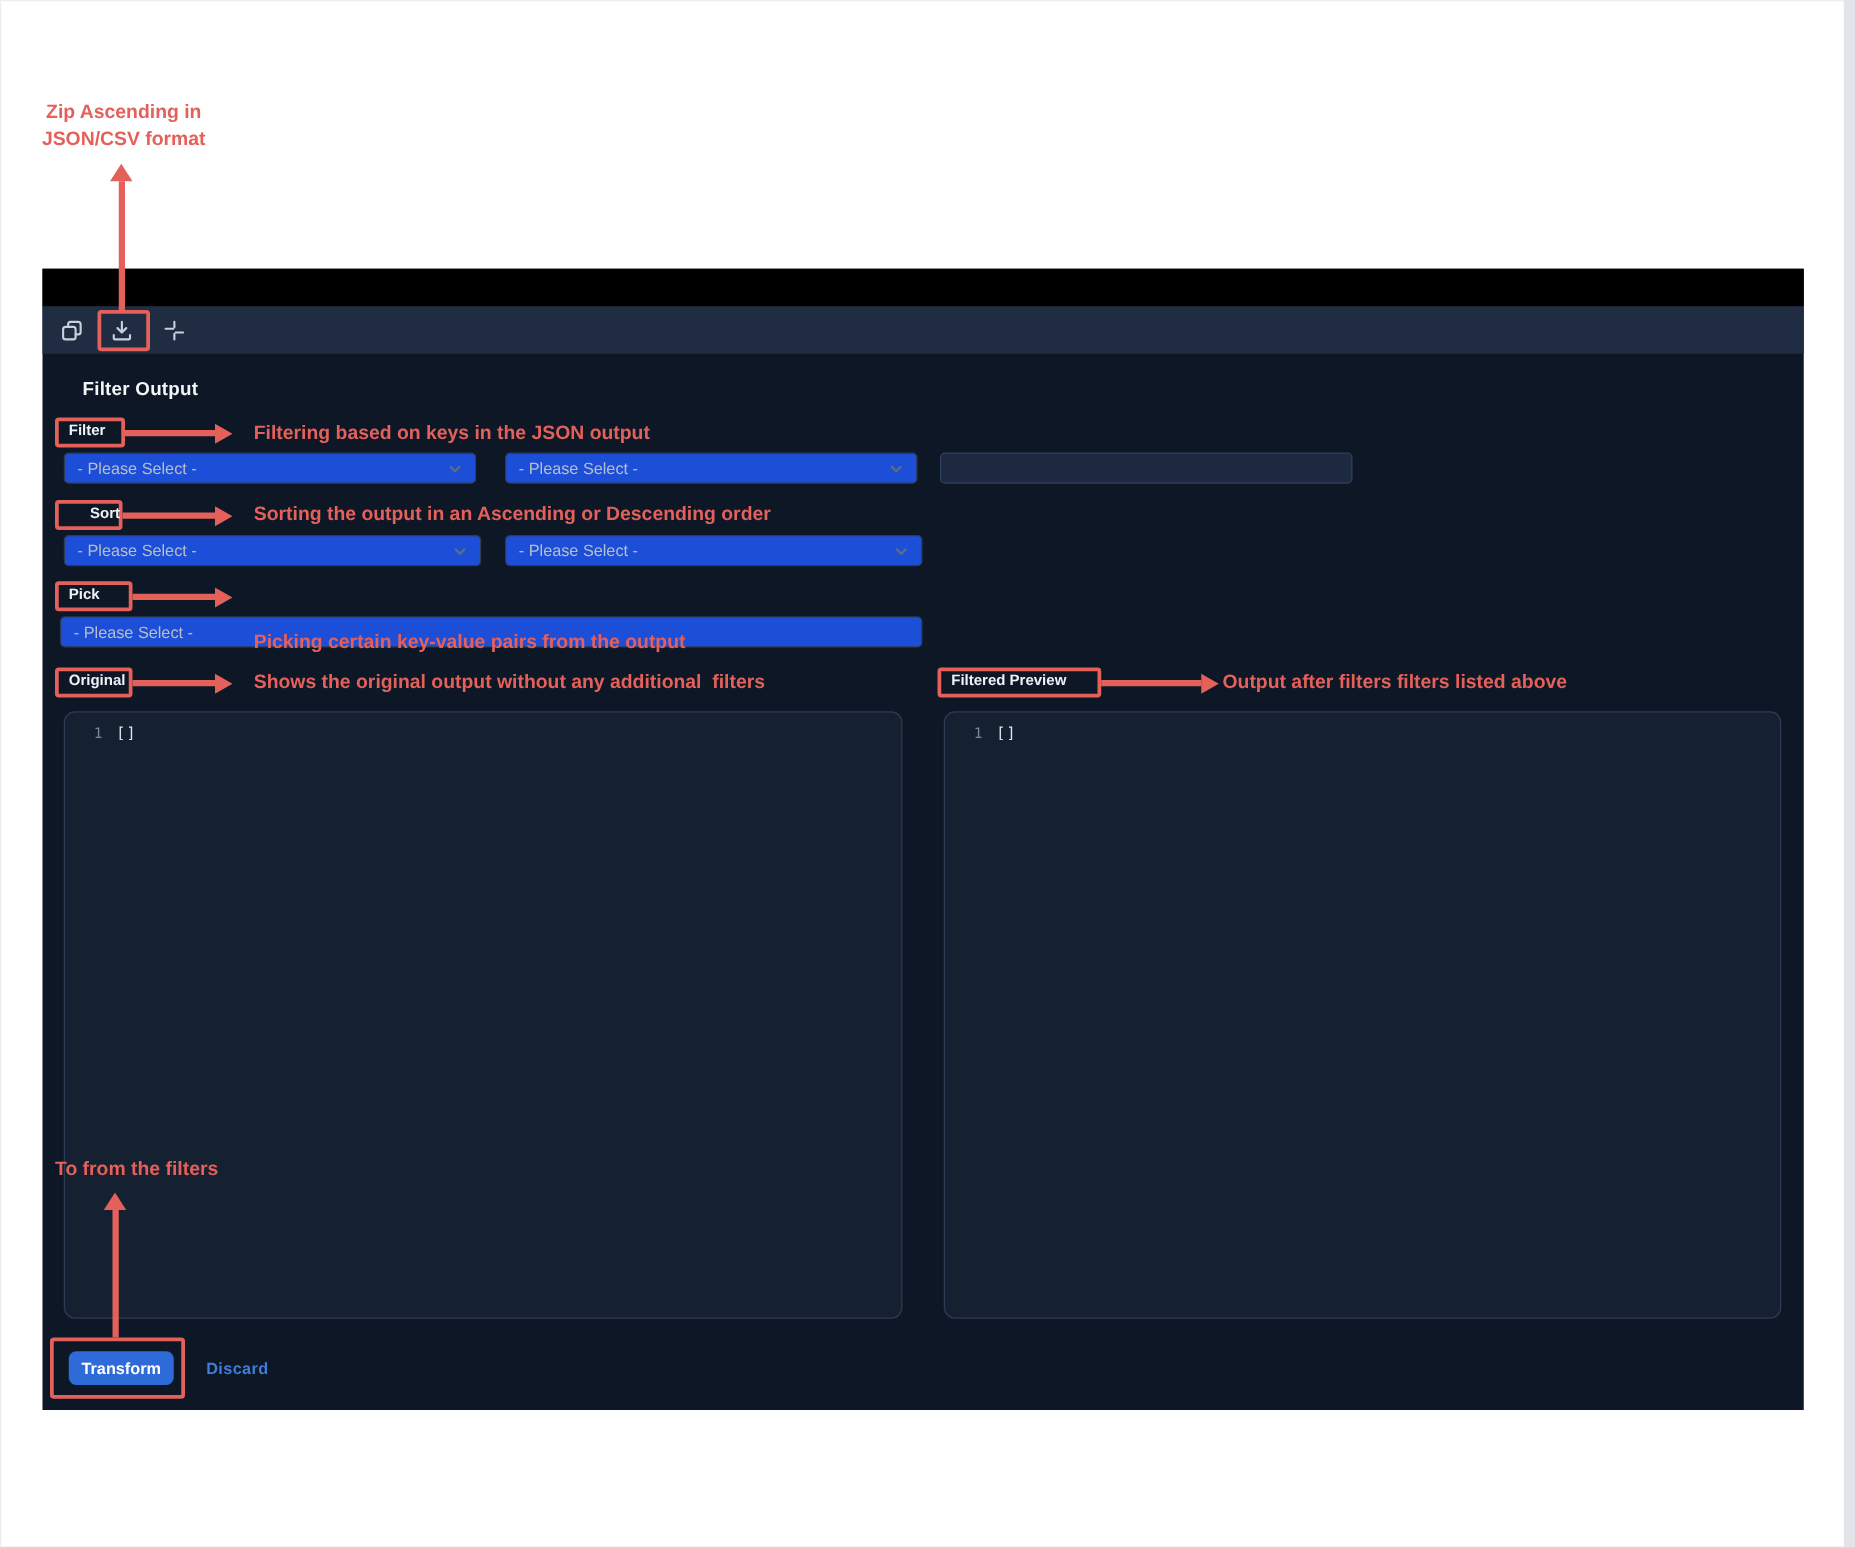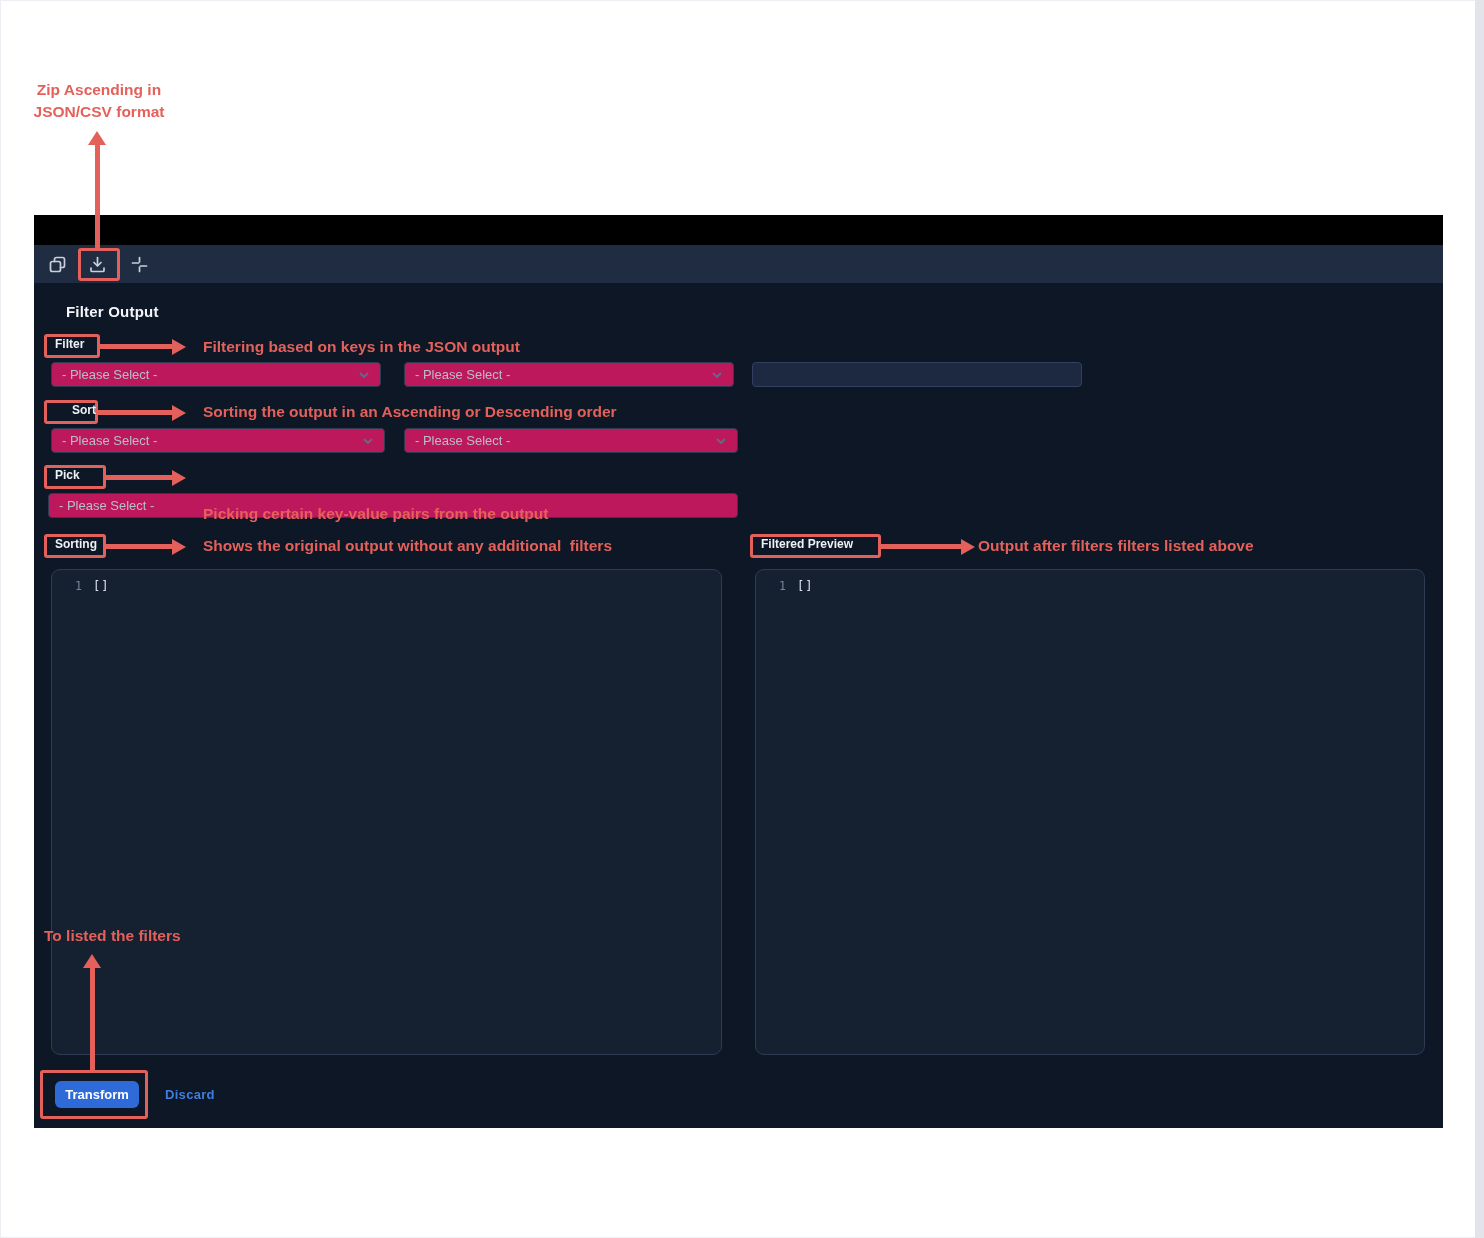--- a/index.html
+++ b/index.html
@@ -23,21 +23,21 @@
   .blackbar { position:absolute; left:0; top:0; width:100%; height:30px; background:#000000; }
   .toolbar  { position:absolute; left:0; top:30px; width:100%; height:38px; background:#1f2c42; }
   .tool-icon { position:absolute; top:10px; width:19px; height:19px; cursor:pointer; }
   .tool-icon svg { width:19px; height:19px; stroke:#c9d0db; fill:none; stroke-width:1.7; stroke-linecap:round; stroke-linejoin:round; }
 
   .heading { position:absolute; left:32px; top:88px; font-size:15px; font-weight:700; color:#f3f5f8; letter-spacing:.2px; }
 
   .ui-label { font-size:12px; font-weight:700; color:#eef1f5; }
 
   .select, .text-input {
-    position:absolute; height:25px; background:#be185d; border:1px solid #2e3b53;
+    position:absolute; height:25px; background:#1d4ed8; border:1px solid #2e3b53;
     border-radius:4px; display:flex; align-items:center; padding:0 10px;
     font-size:13px; color:#b7bfca; cursor:pointer;
   }
   .select .chev { margin-left:auto; width:12px; height:12px; }
   .select .chev svg { width:12px; height:12px; stroke:#5c6d85; fill:none; stroke-width:1.8; stroke-linecap:round; stroke-linejoin:round; }
   .text-input { background:#1d2940; border-color:#30405e; cursor:text; }
 
   .editor {
     position:absolute; top:354px; height:486px; background:#152030;
     border:1px solid #2e3b55; border-radius:9px; cursor:text;
@@ -151,21 +151,21 @@
     </div>
 
     <div class="ann-rect labelbox" style="left:10px; top:250px; width:62px; height:24px;">
       <span class="ui-label">Pick</span>
     </div>
     <div class="select" style="left:14px; top:278px; width:690px;">
       <span>- Please Select -</span>
     </div>
 
     <div class="ann-rect labelbox" style="left:10px; top:319px; width:62px; height:24px;">
-      <span class="ui-label">Sorting</span>
+      <span class="ui-label">Original</span>
     </div>
     <div class="ann-rect labelbox" style="left:716px; top:319px; width:131px; height:24px;">
       <span class="ui-label">Filtered Preview</span>
     </div>
 
     <div class="editor" style="left:17px; width:671px;">
       <div class="code-line">
         <span class="num">1</span>
         <span class="code">[]</span>
       </div>
@@ -190,21 +190,21 @@
 
     <div class="ann-arrow-right" style="left:72px; top:260px; width:66px;"></div>
     <div class="ann-note" style="left:169px; top:253px;margin-top:37px;">Picking certain key-value pairs from the output</div>
 
     <div class="ann-arrow-right" style="left:72px; top:329px; width:66px;"></div>
     <div class="ann-note" style="left:169px; top:322px;">Shows the original output without any additional  filters</div>
 
     <div class="ann-arrow-right" style="left:847px; top:329px; width:80px;"></div>
     <div class="ann-note" style="left:944px; top:322px;">Output after filters filters listed above</div>
 
-    <div class="ann-note" style="left:10px; top:712px;">To listed the filters</div>
+    <div class="ann-note" style="left:10px; top:712px;">To from the filters</div>
     <div class="ann-arrow-up-head" style="left:49px; top:739px;"></div>
     <div class="ann-arrow-up-line" style="left:55.5px; top:753px; height:102px;"></div>
     <div class="ann-rect" style="left:6px; top:855px; width:108px; height:49px;"></div>
   </div>
 
   <div class="zip-note">
     <div>Zip Ascending in</div>
     <div>JSON/CSV format</div>
   </div>
   <div class="ann-arrow-up-head" style="left:88px; top:131px;"></div>

